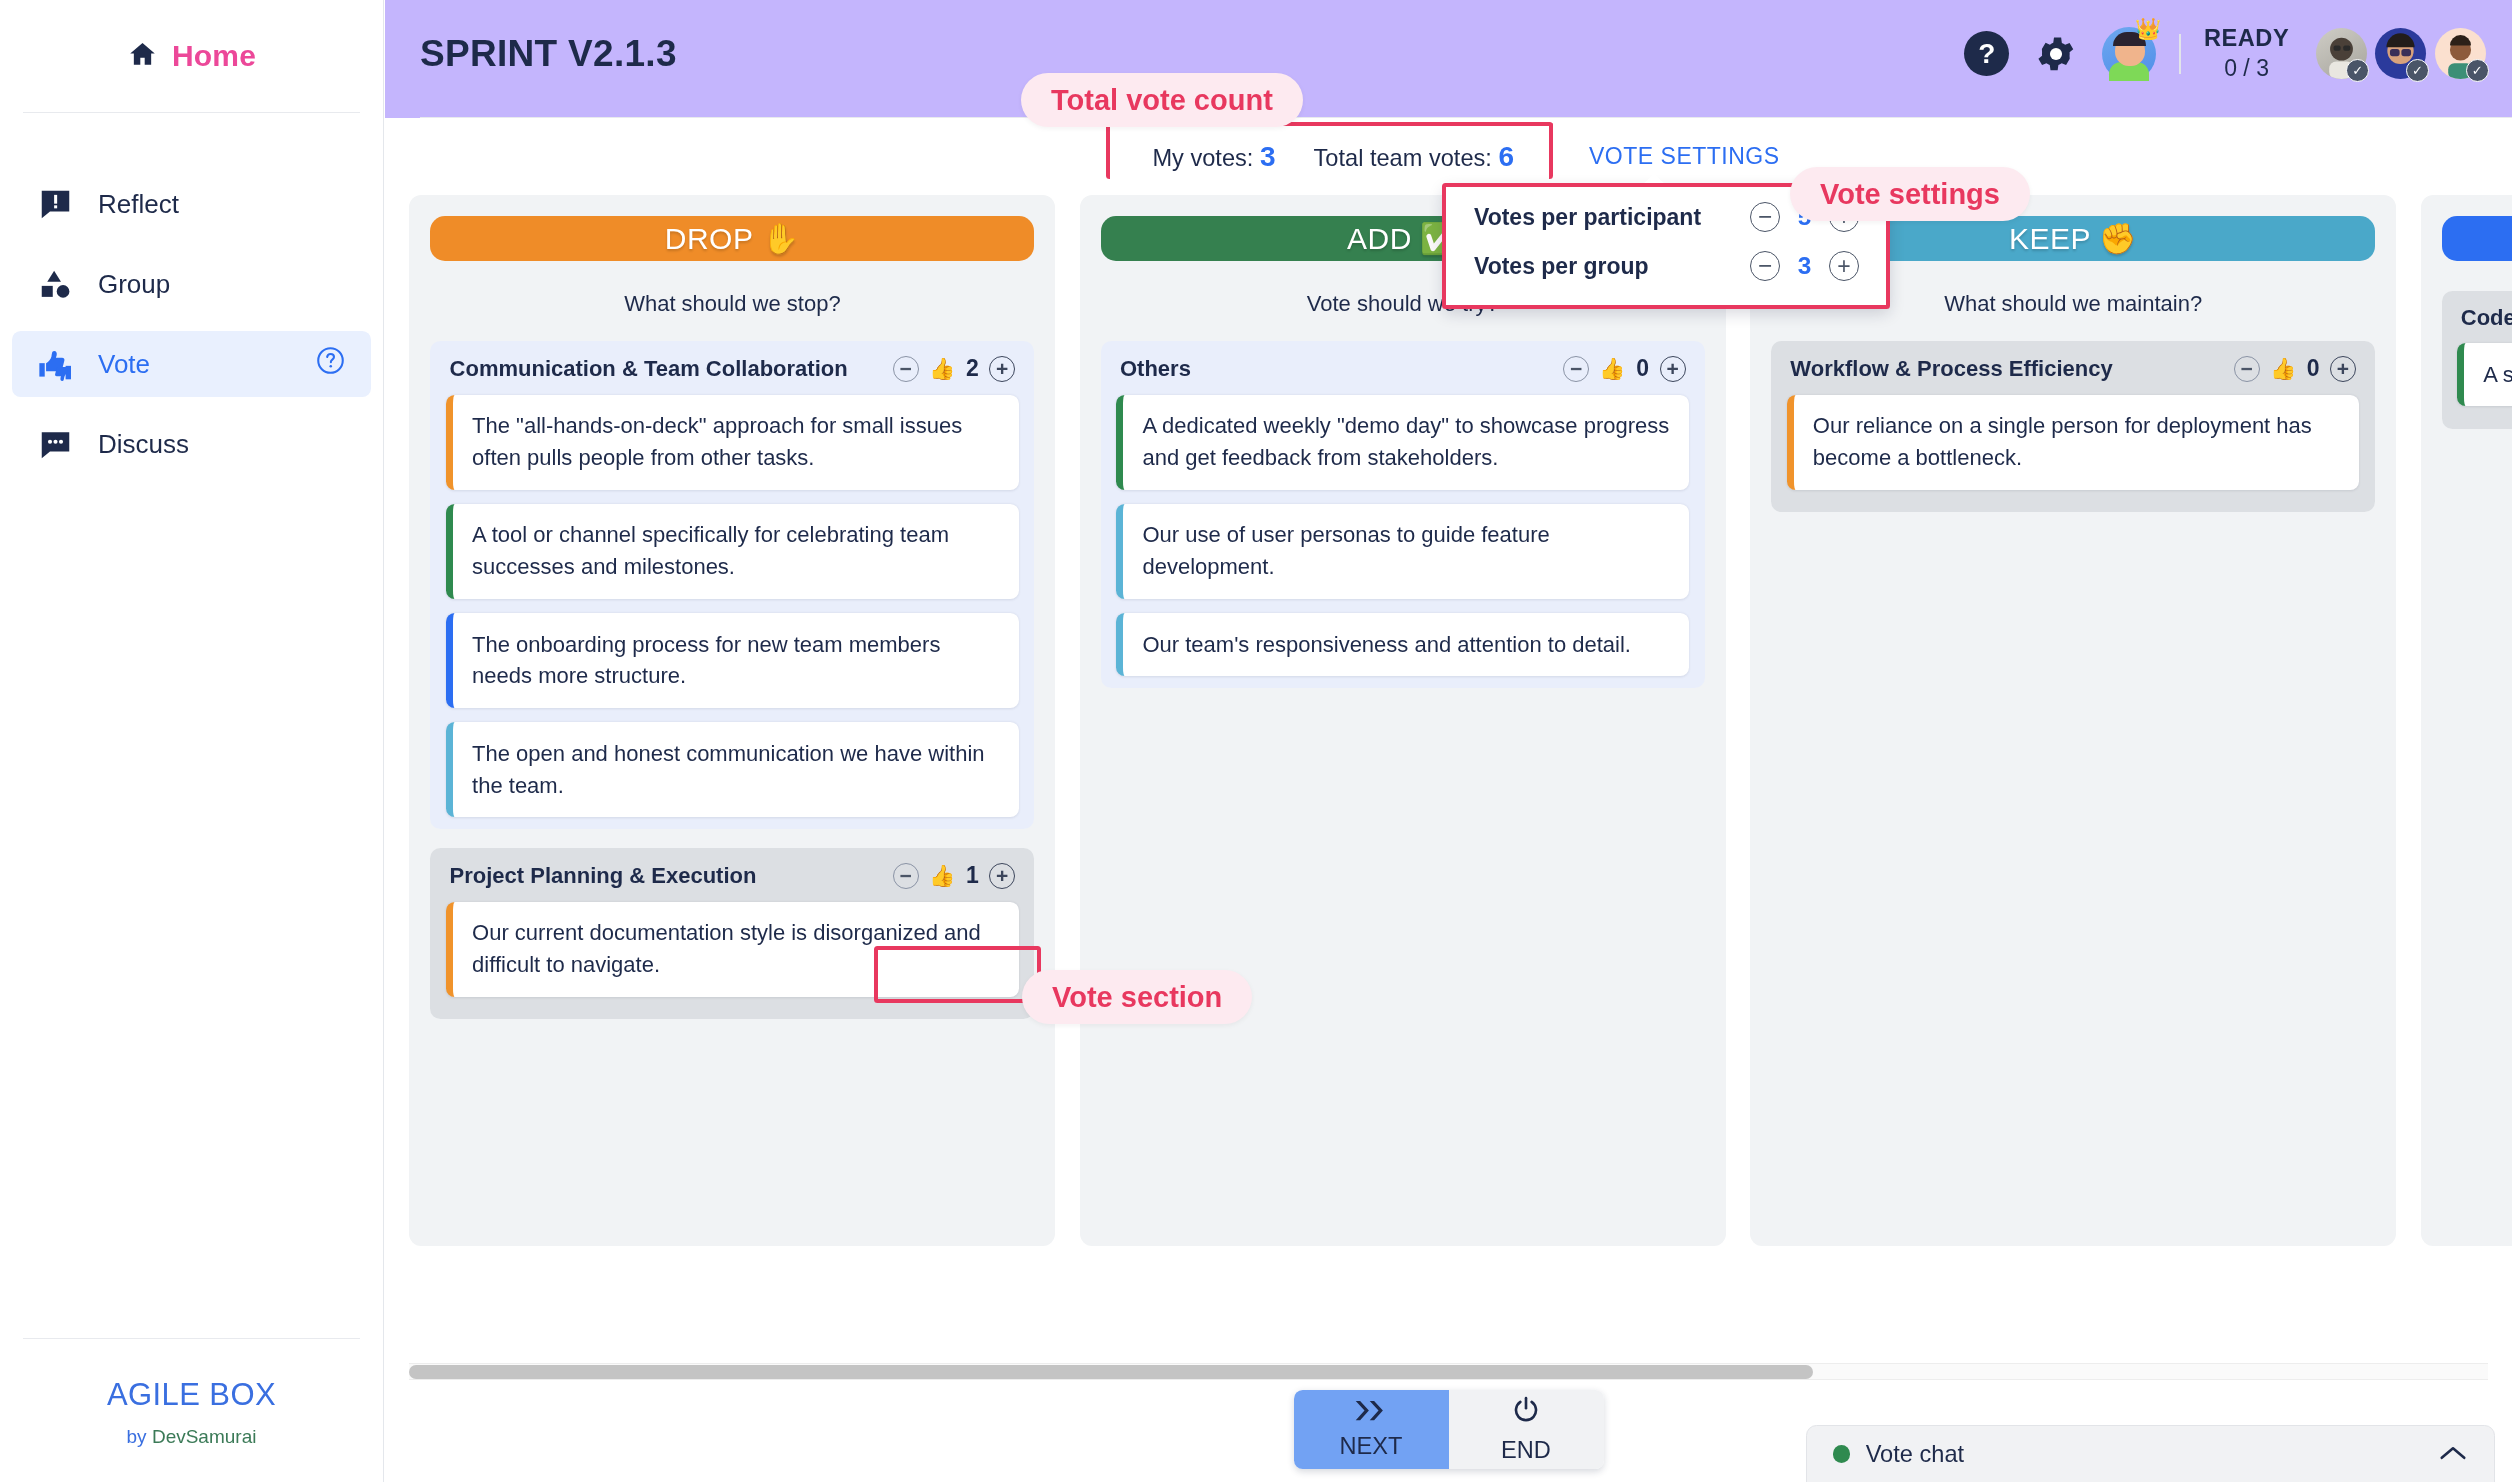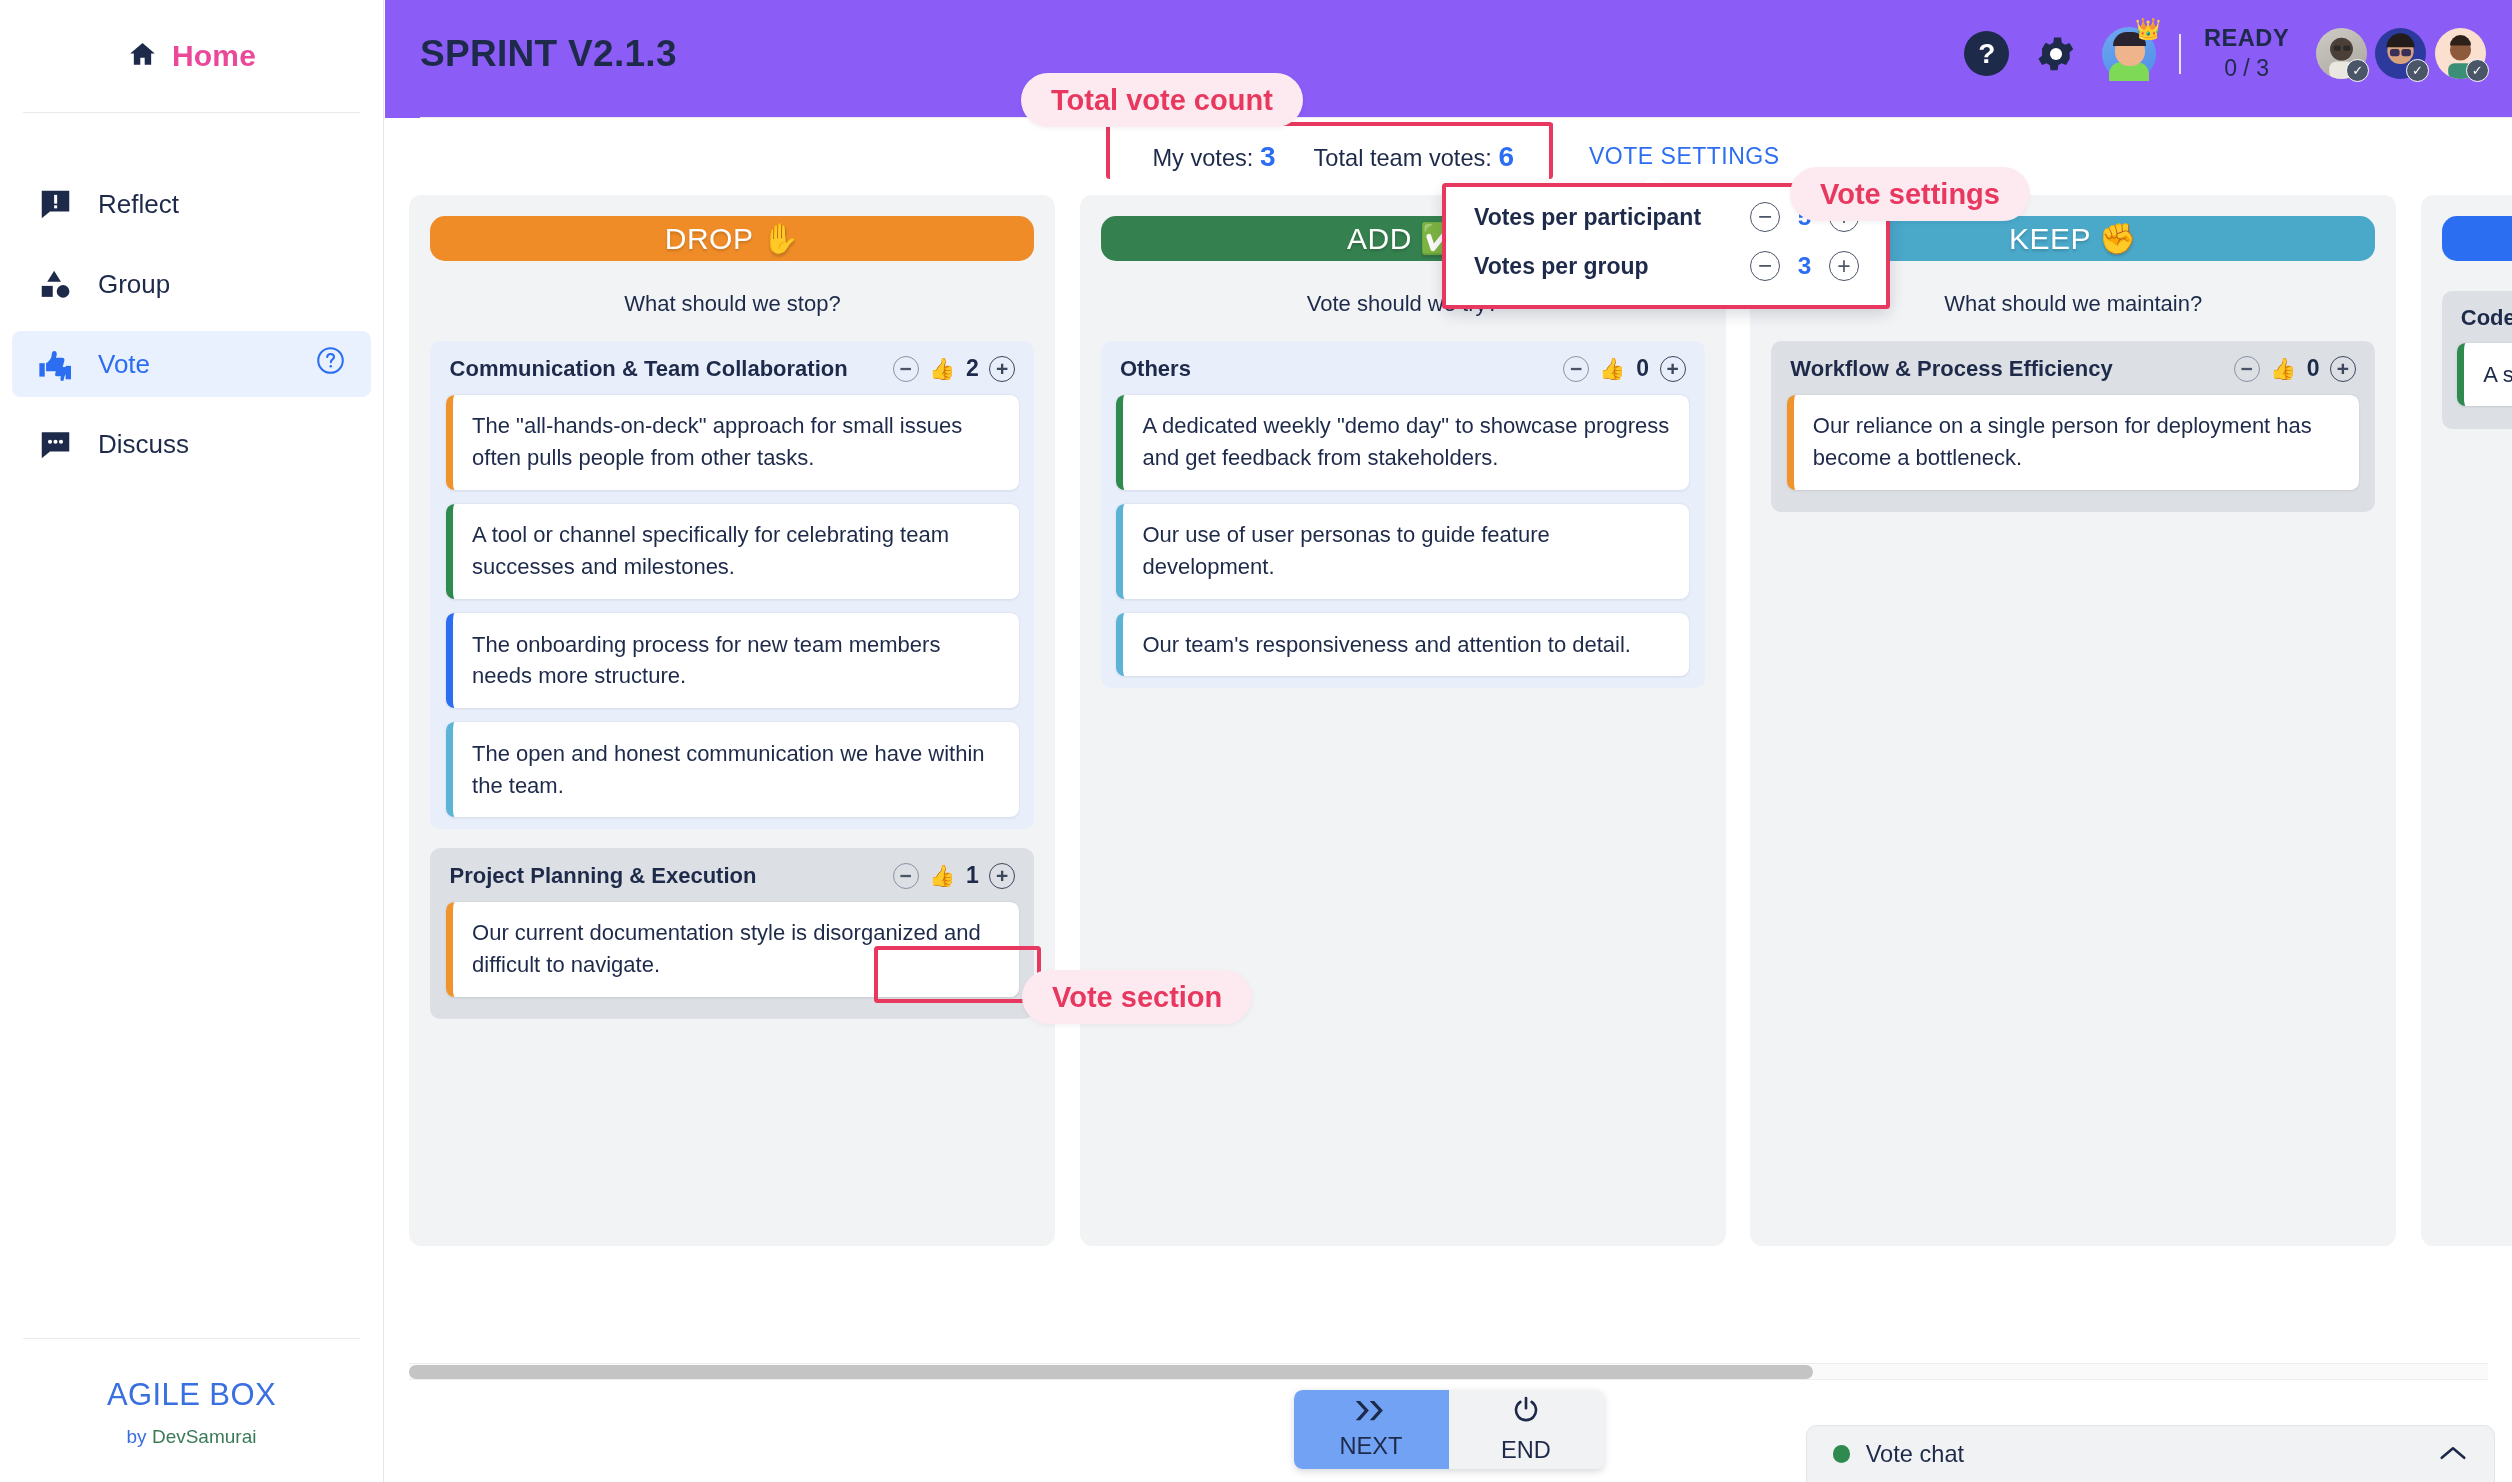--- a/index.html
+++ b/index.html
@@ -36,21 +36,21 @@
     margin-top:auto; margin-bottom:35px; text-align:center;
     border-top:0px;
   }
   .brand-main { font-size:31px; color:#3a6fe0; letter-spacing:0.4px; font-weight:400;}
   .brand-sub { font-size:19px; margin-top:13px;}
   .brand-sub .by { color:#3a6fe0; }
   .brand-sub .dev { color:#3b7a57; }
   .sidebar-divider{ position:absolute; left:23px; right:23px; bottom:144px; height:0.9px; background:#e8eaee;}
 
   
-  #header { position:absolute; left:385px; top:0; right:0; height:118px; background:#8b5cf6; }
+  #header { position:absolute; left:385px; top:0; right:0; height:118px; background:#c4b5fd; }
   .page-title {
     position:absolute; left:35px; top:33px;
     font-size:37px; font-weight:700; letter-spacing:0.3px; color:#1e2a4a;
   }
   .header-divider { position:absolute; left:35px; right:0; top:117px; height:0.9px; background:#e8eaee;}
   .header-right { position:absolute; right:26px; top:24.4px; display:flex; align-items:center; gap:23px; }
   .circ-btn { width:45px; height:45px; border-radius:50%; background:#1e2a4a; color:#fff;
     display:flex; align-items:center; justify-content:center; font-size:28px; font-weight:700; cursor:pointer;}
   .gear-btn { width:47px; height:47px; display:flex;align-items:center;justify-content:center;cursor:pointer;}
   .me-avatar { position:relative; width:54px; height:54px; border-radius:50%;

